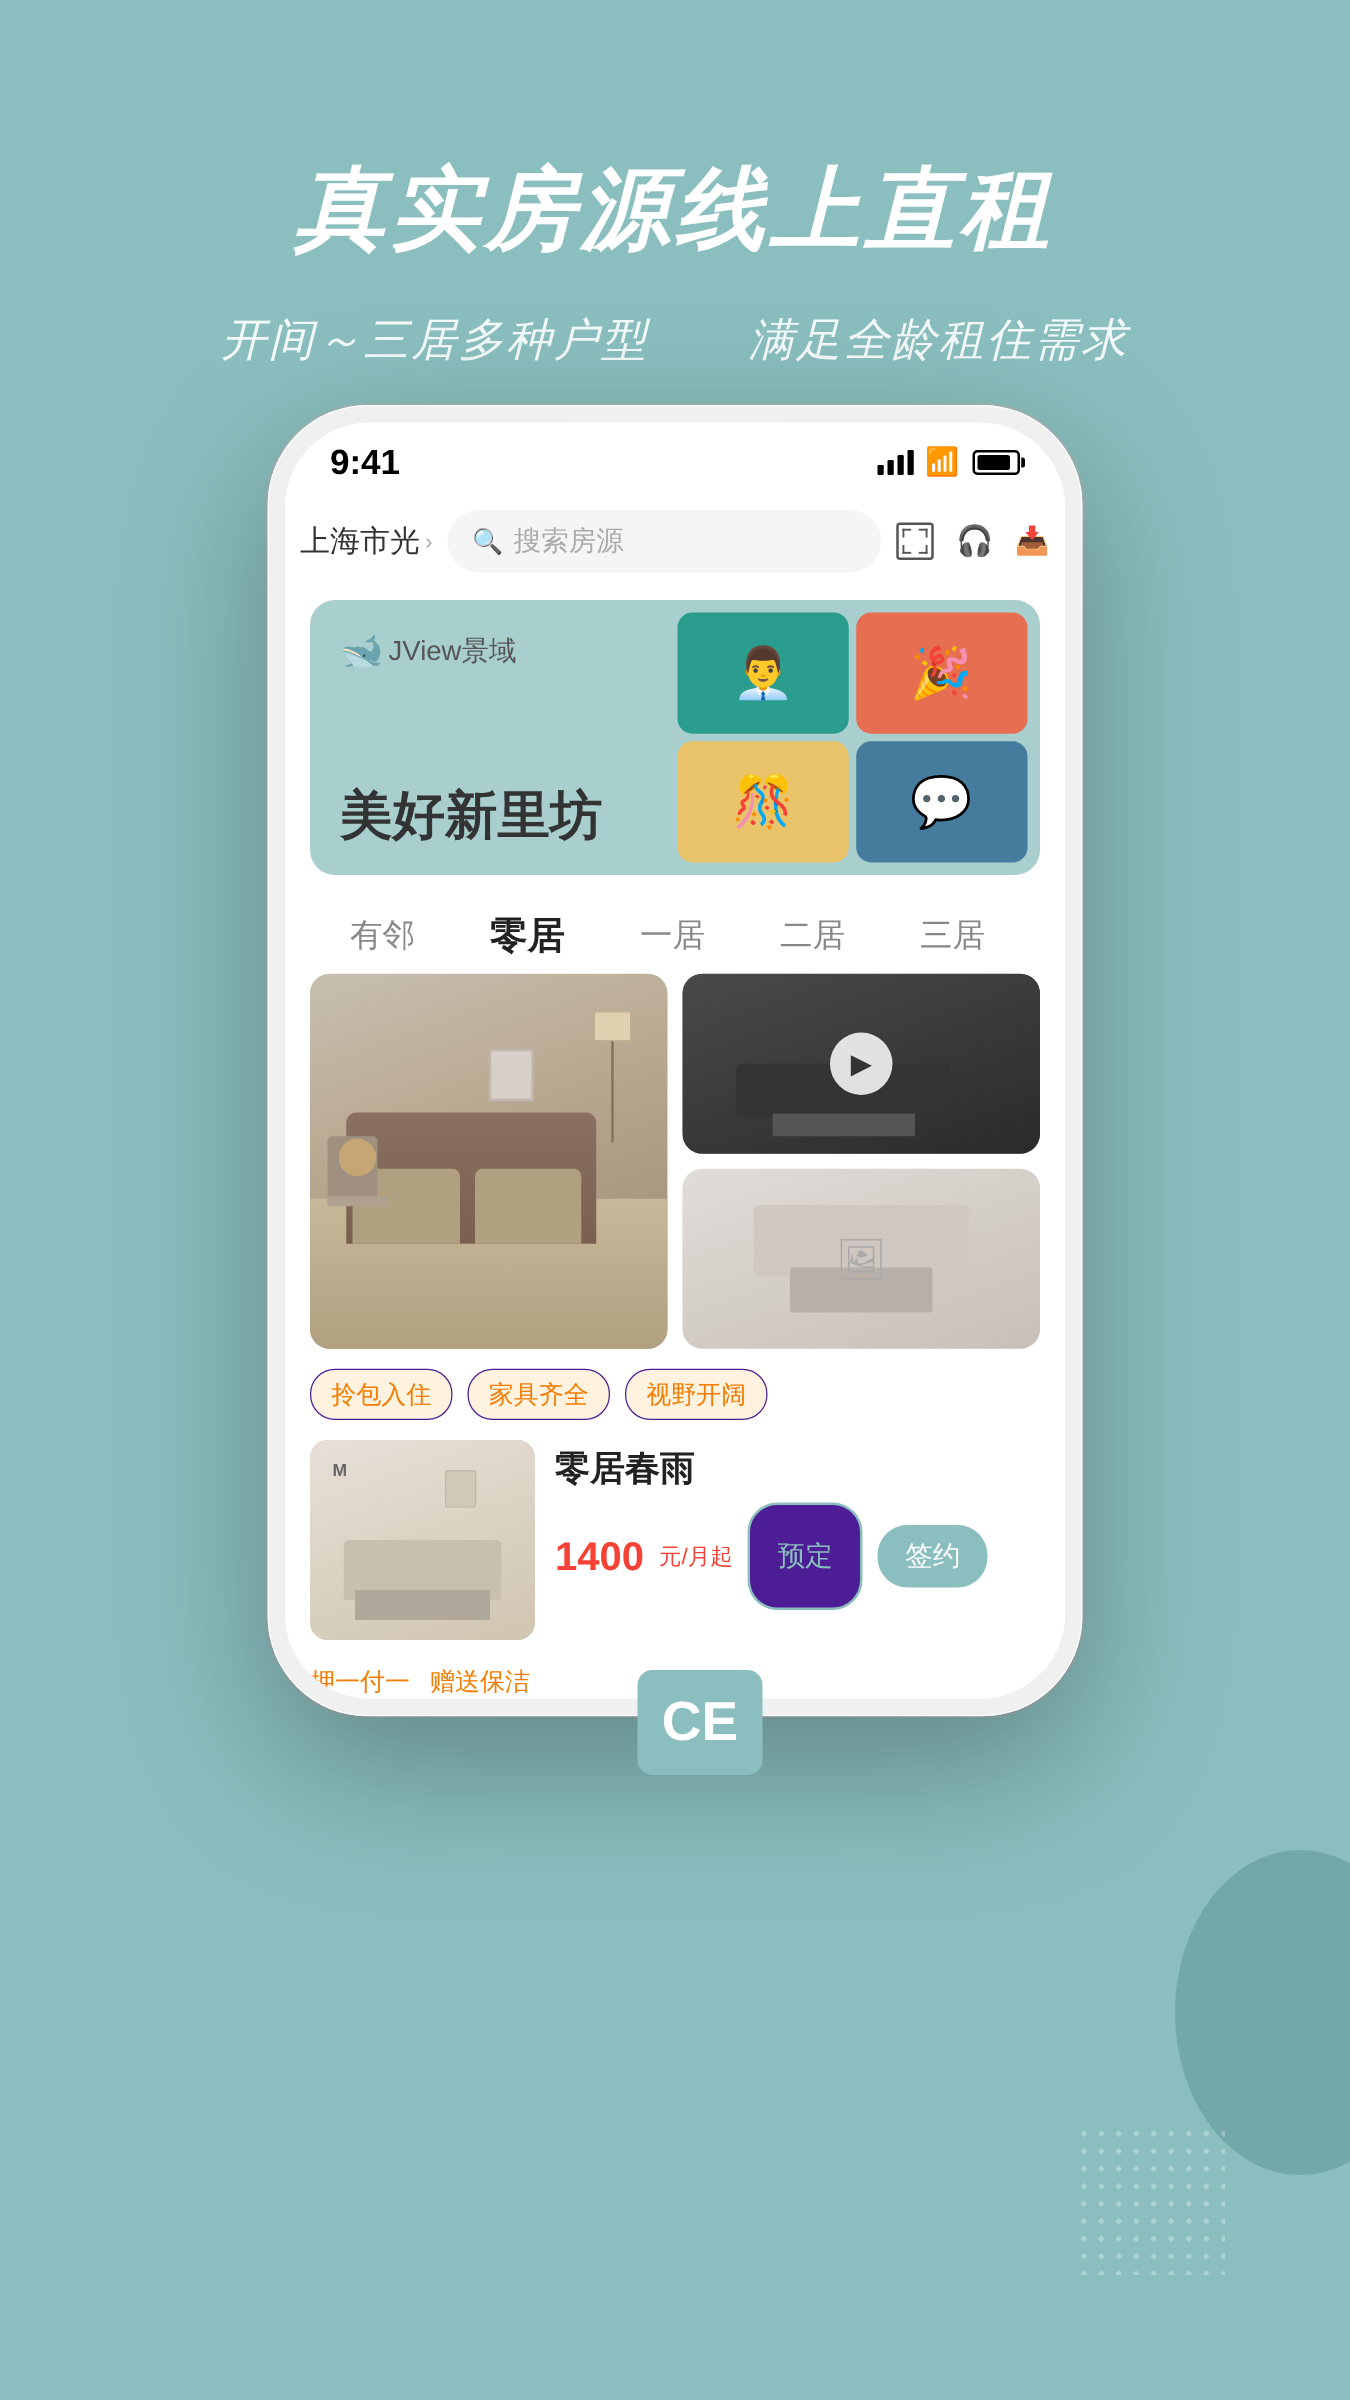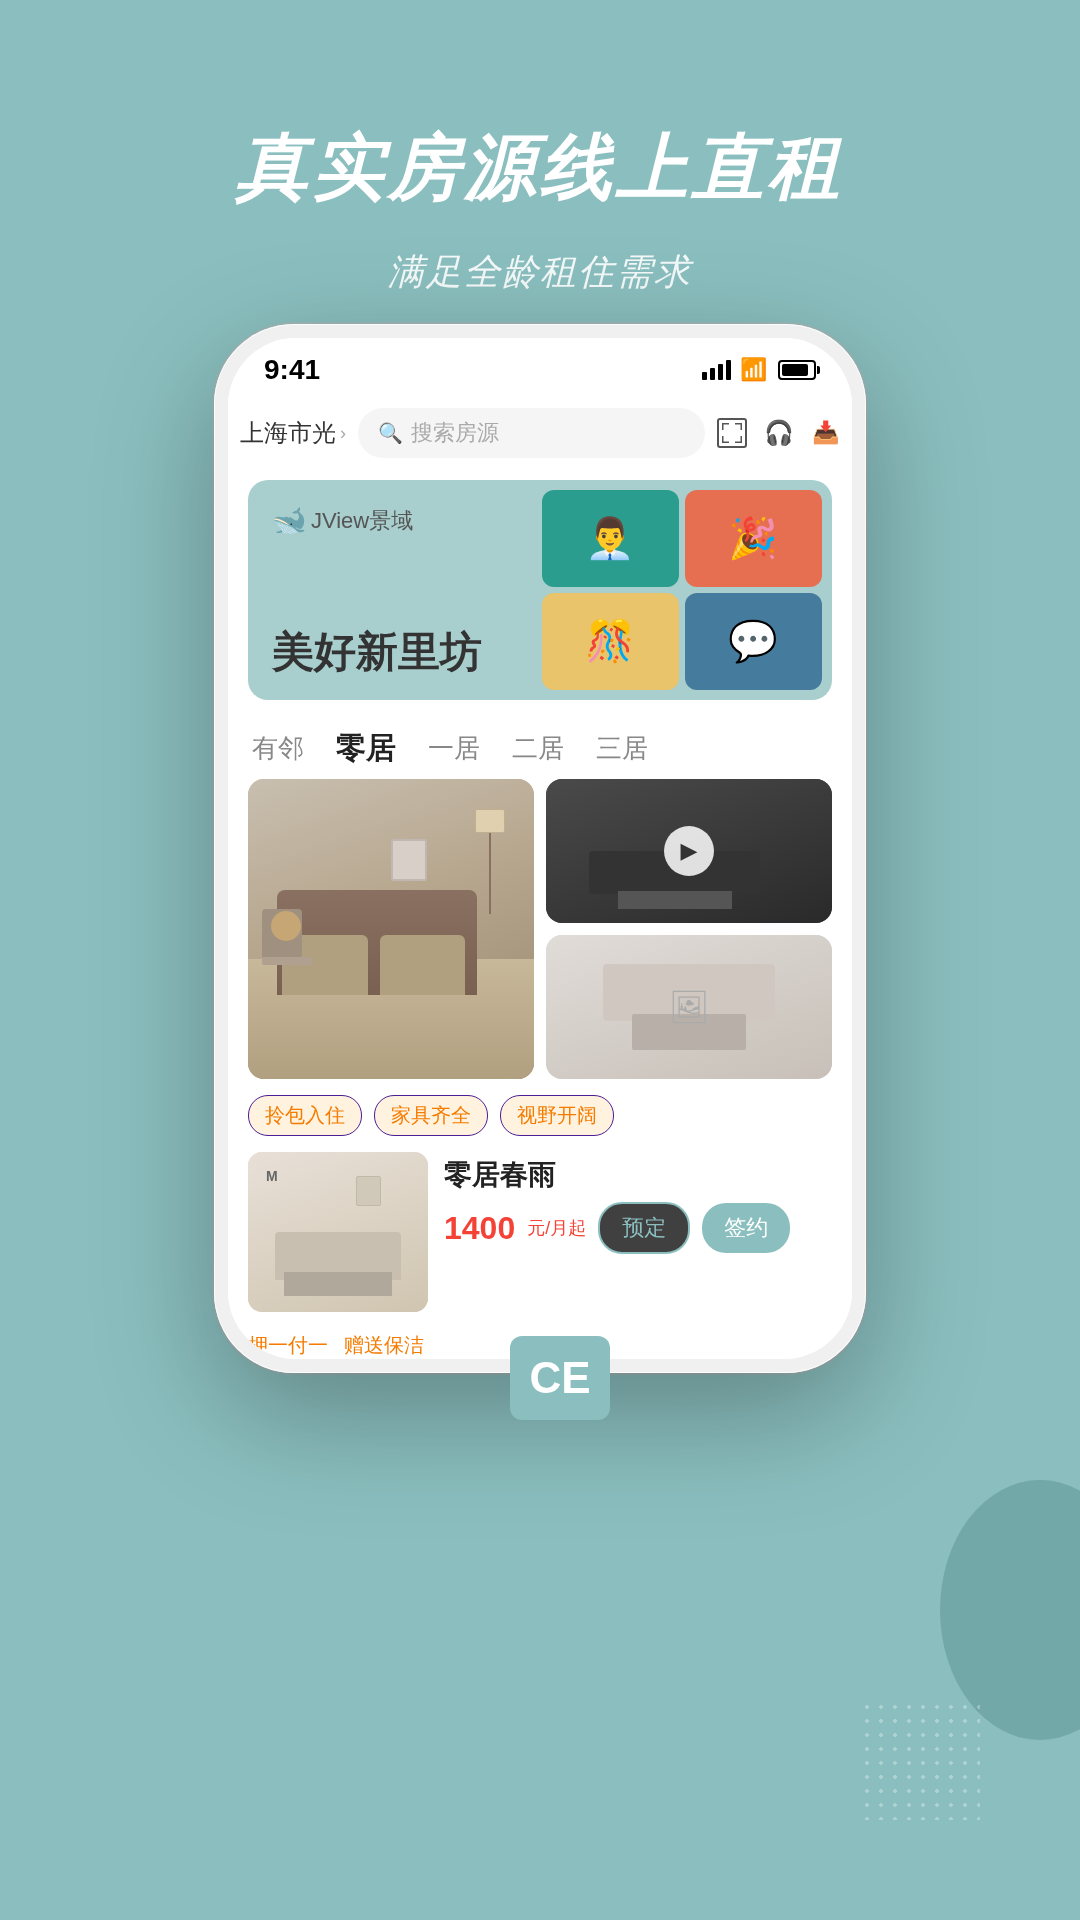--- a/index.html
+++ b/index.html
@@ -284,20 +284,21 @@
     .tabs-row {
       padding: 20px 24px 10px;
       display: flex;
       gap: 32px;
       align-items: center;
     }
 
     .tab-item {
       font-size: 26px;
       color: #888;
+      margin-left: 28px;
     }
 
     .tab-item.active {
       font-size: 30px;
       font-weight: 700;
       color: #222;
     }
 
     
     .property-grid {
@@ -414,26 +415,26 @@
       font-weight: 700;
       color: #f44336;
     }
 
     .price-unit {
       font-size: 18px;
       color: #f44336;
     }
 
     .btn-reserve {
-      padding: 9px 22px;
+      padding: 26px 22px;
       border-radius: 24px;
       border: 2px solid #8bbfbf;
       color: #8bbfbf;
       font-size: 22px;
-      background: #404040;
+      background: #4c1d95;
     }
 
     .btn-sign {
       padding: 10px 22px;
       border-radius: 24px;
       background: #8bbfbf;
       color: white;
       font-size: 22px;
       border: none;
     }
@@ -510,20 +511,21 @@
     }
   </style>
 </head>
 <body>
 
 <div class="bg"></div>
 
 <div class="header-section">
   <div class="main-title">真实房源线上直租</div>
   <div class="sub-title">
+    <span>开间～三居多种户型</span>
     <span>满足全龄租住需求</span>
   </div>
 </div>
 
 <div class="deco-circle"></div>
 <div class="deco-dots"></div>
 
 <div class="ce-badge">CE</div>
 
 <div class="phone-wrapper">

